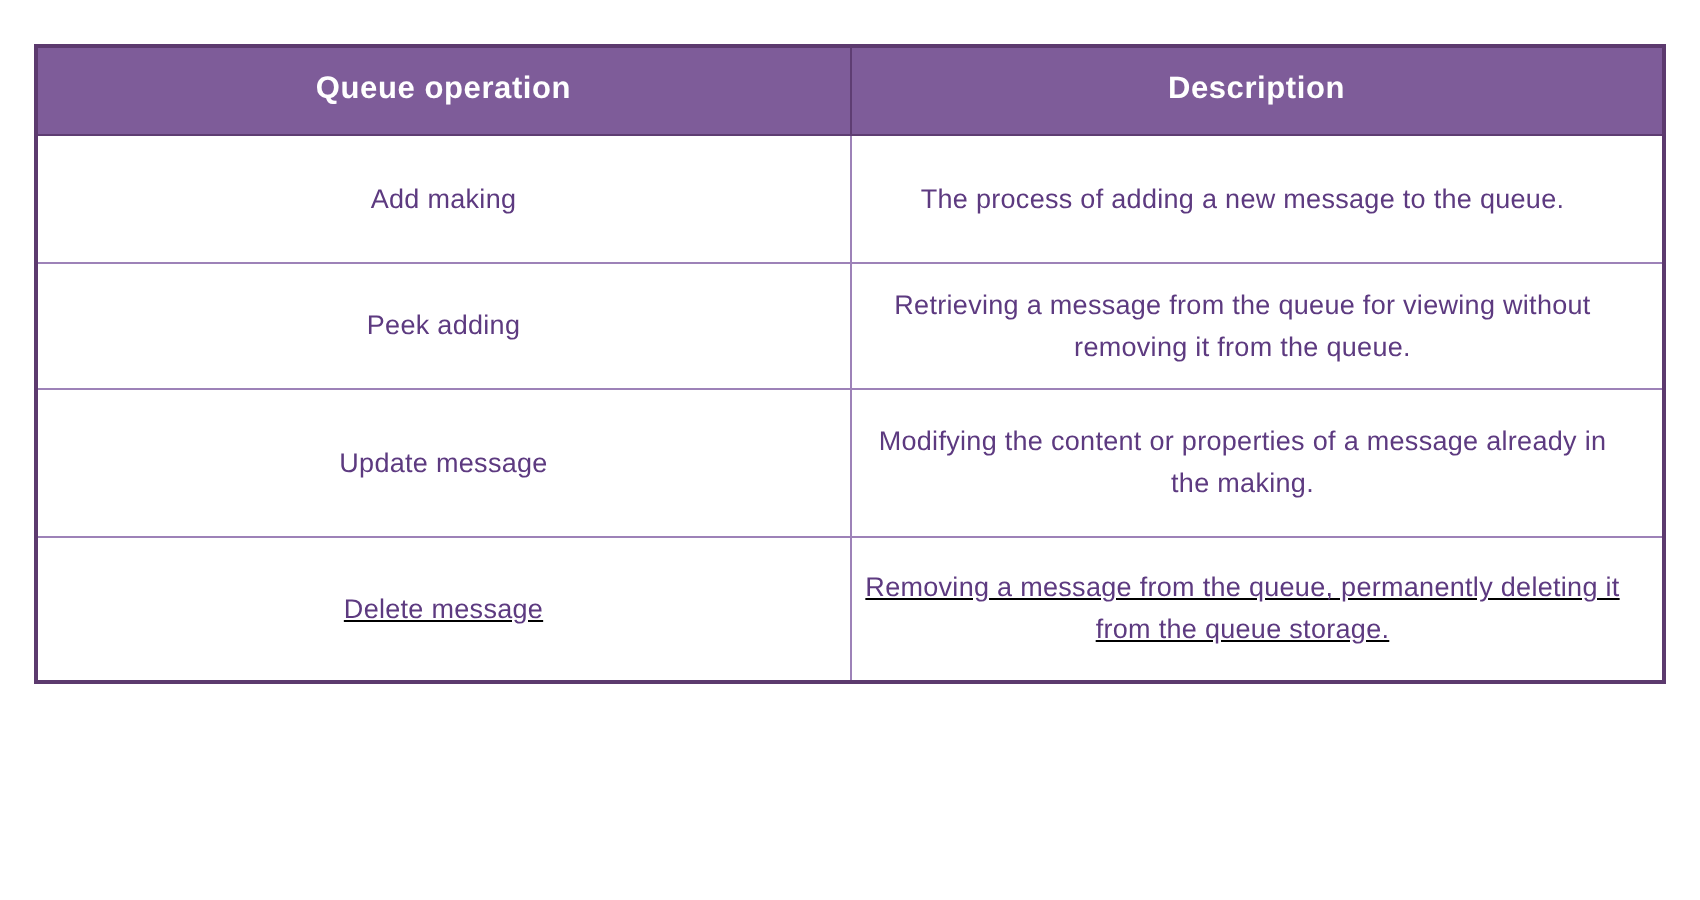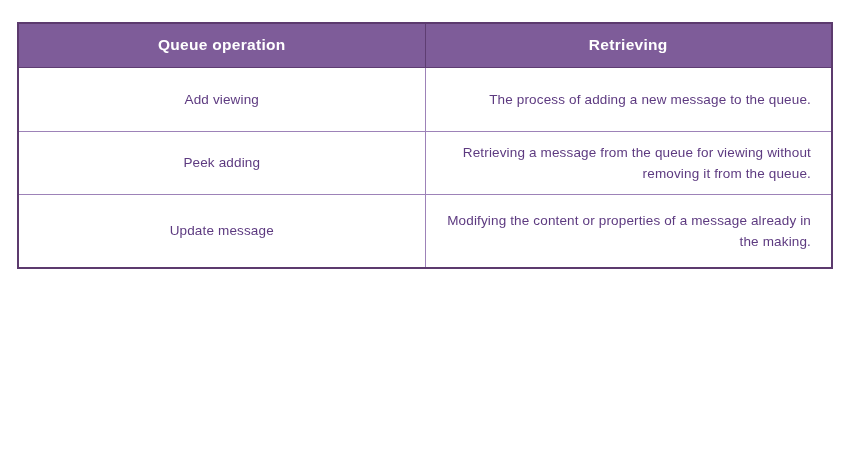--- a/index.html
+++ b/index.html
@@ -48,21 +48,21 @@
     color: var(--body-text);
     font-size: 13.5px;
     letter-spacing: 0.15px;
     vertical-align: middle;
   }
   td.op-cell {
     text-align: center;
     font-weight: 500;
   }
   td.desc-cell {
-    text-align: right;
+    text-align: center;
     line-height: 21px;
     padding: 8px 20px 8px 6px;
   }
   tbody tr:nth-child(1) { height: 64px; }
   tbody tr:nth-child(2) { height: 63px; }
   tbody tr:nth-child(3) { height: 74px; }
   tbody tr:nth-child(4) { height: 73px; text-decoration: underline; }
   tbody tr:nth-child(5) { height: 87px; }
 </style>
 </head>
@@ -70,31 +70,35 @@
 
 <div class="table-wrap">
   <table>
     <colgroup>
       <col>
         <col>
     </colgroup>
     <thead>
       <tr>
         <th>Queue operation</th>
-        <th>Retrieving</th>
+        <th>Description</th>
       </tr>
     </thead>
     <tbody id="table-body">
         <tr>
-          <td class="op-cell">Add viewing</td>
+          <td class="op-cell">Add making</td>
           <td class="desc-cell">The process of adding a new message to the queue.</td>
         </tr>
         <tr>
           <td class="op-cell">Peek adding</td>
           <td class="desc-cell">Retrieving a message from the queue for viewing without removing it from the queue.</td>
         </tr>
         <tr>
           <td class="op-cell">Update message</td>
           <td class="desc-cell">Modifying the content or properties of a message already in the making.</td>
         </tr>
+        <tr>
+          <td class="op-cell">Delete message</td>
+          <td class="desc-cell">Removing a message from the queue, permanently deleting it from the queue storage.</td>
+        </tr>
       </tbody>
   </table>
 </div>
 
 </body></html>

